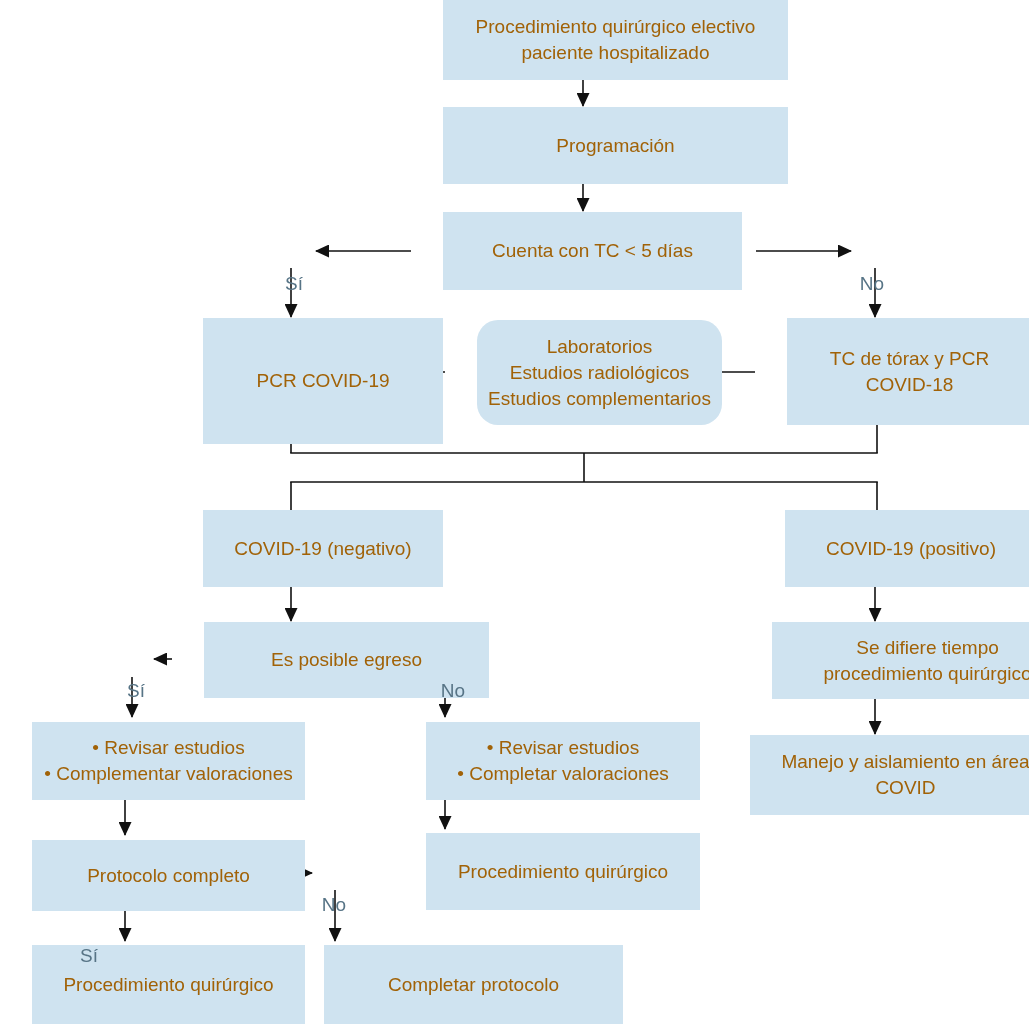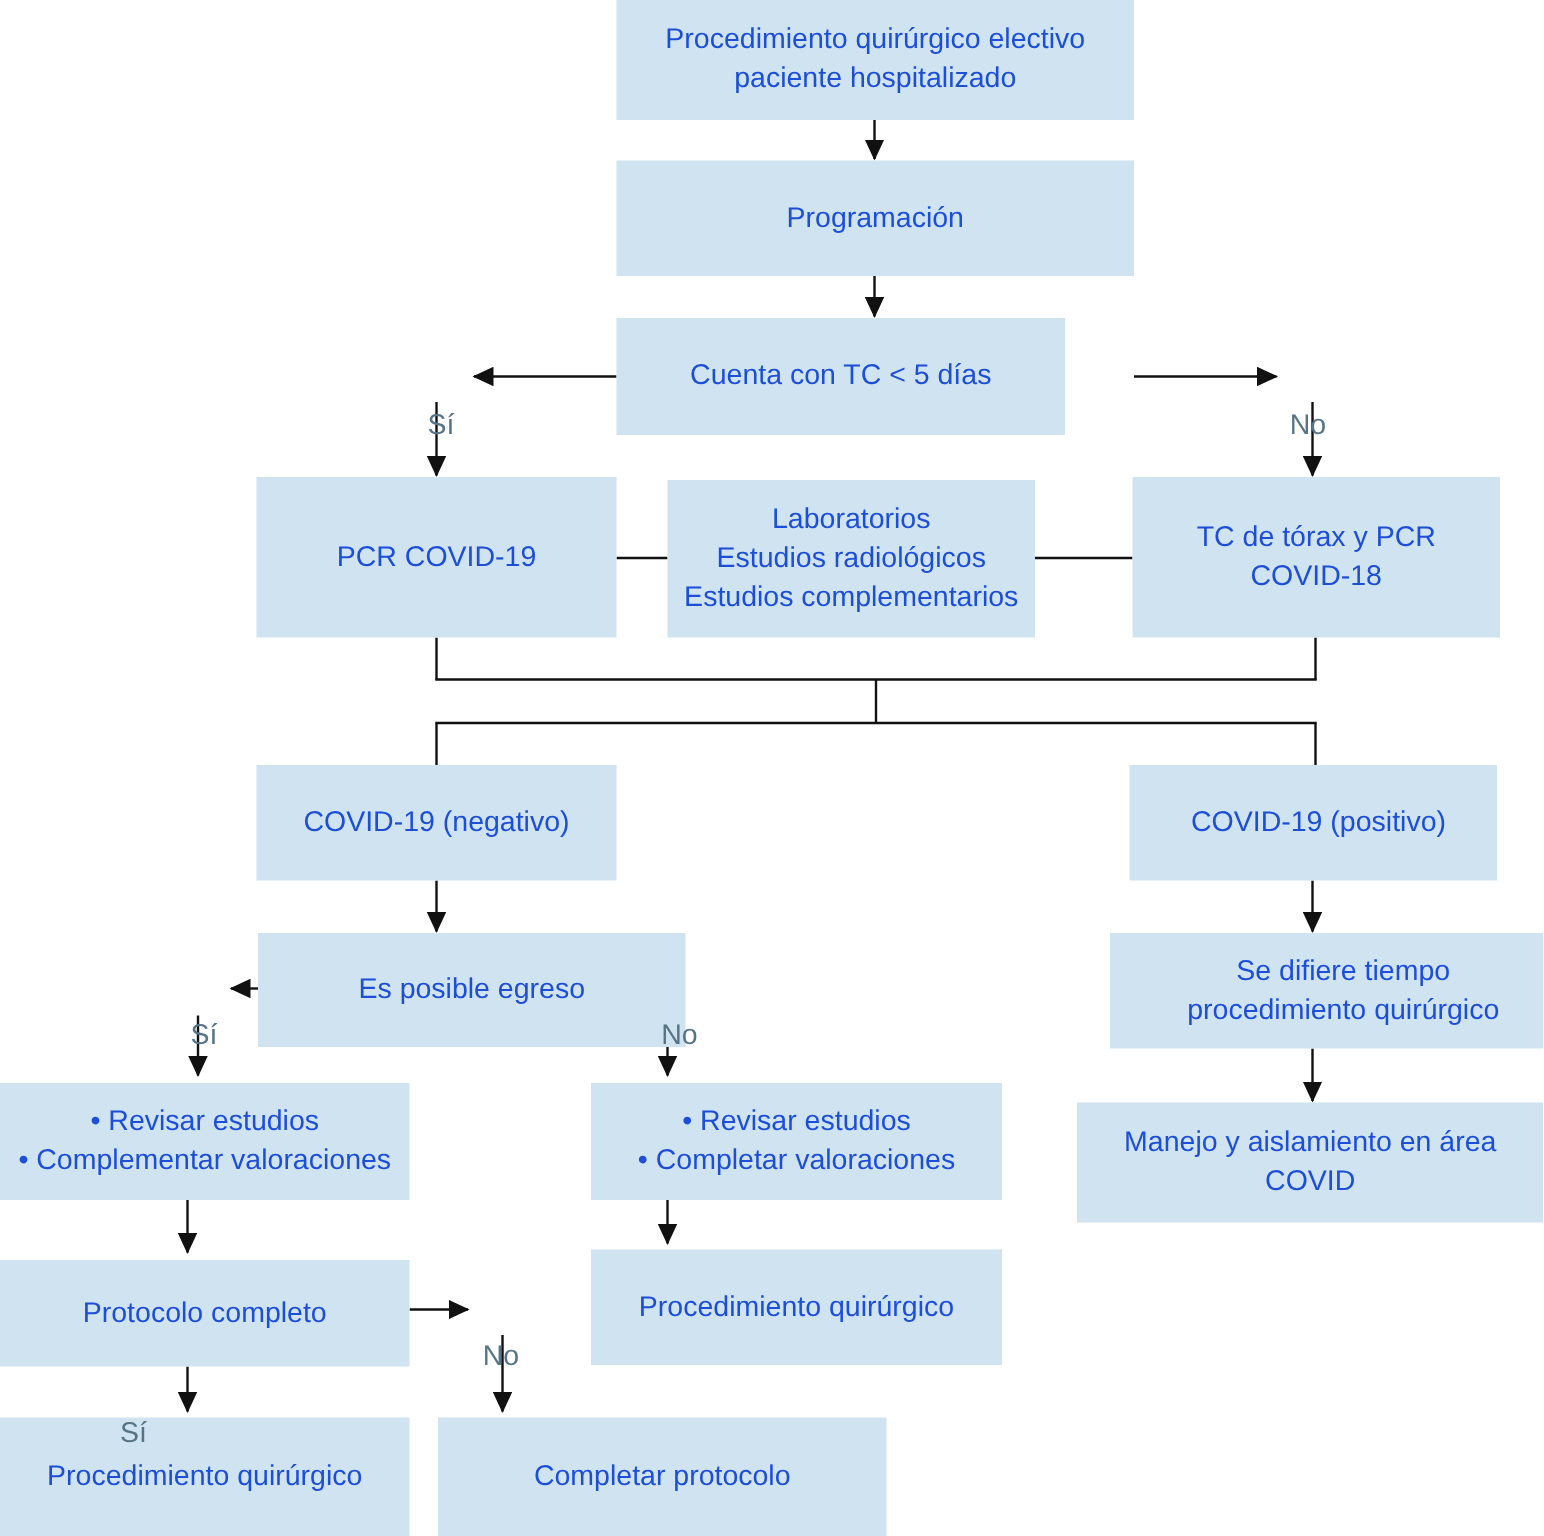--- a/index.html
+++ b/index.html
@@ -11,30 +11,31 @@
     position: relative;
     width: 1029px;
     height: 1024px;
     overflow: hidden;
     background: #ffffff;
     font-family: "Liberation Sans", sans-serif;
   }
   .node {
     position: absolute;
     background: #cfe3f0;
-    color: #1d4ed8;
+    color: #a16207;
     font-size: 19px;
     line-height: 26px;
     display: flex;
     align-items: center;
     justify-content: center;
     text-align: center;
     white-space: pre-line;
     box-sizing: border-box;
     padding: 2px 6px;
+    margin-left: 32px;
   }
   .edge-label {
     position: absolute;
     transform: translate(-50%, -50%);
     color: #577486;
     font-size: 19px;
     line-height: 20px;
     white-space: nowrap;
     margin-top: 32px;
   }
@@ -90,22 +91,22 @@
     <line x1="445" y1="800" x2="445" y2="829" marker-end="url(#ah)"></line>
     <line x1="273" y1="873" x2="312" y2="873" marker-end="url(#ah)"></line>
     <line x1="125" y1="911" x2="125" y2="941" marker-end="url(#ah)"></line>
     <line x1="335" y1="890" x2="335" y2="941" marker-end="url(#ah)"></line>
   </svg>
 
   <div class="node" style="left:411px; top:0px;   width:345px; height:80px;">Procedimiento quirúrgico electivo
 paciente hospitalizado</div>
   <div class="node" style="left:411px; top:107px; width:345px; height:77px;">Programación</div>
   <div class="node" style="left:411px; top:212px; width:299px; height:78px;">Cuenta con TC &lt; 5 días</div>
-  <div class="node" style="left:171px; top:318px; width:240px; height:107px;">PCR COVID-19</div>
-  <div class="node" style="left:445px; top:320px; width:245px; height:105px;">Laboratorios
+  <div class="node" style="left:171px; top:318px; width:240px; height:126px;">PCR COVID-19</div>
+  <div class="node" style="left:445px; top:320px; width:245px; height:105px;border-radius:21px;">Laboratorios
 Estudios radiológicos
 Estudios complementarios</div>
   <div class="node" style="left:755px; top:318px; width:245px; height:107px;">TC de tórax y PCR
 COVID-18</div>
   <div class="node" style="left:171px; top:510px; width:240px; height:77px;">COVID-19 (negativo)</div>
   <div class="node" style="left:753px; top:510px; width:245px; height:77px;padding-left:13px;">COVID-19 (positivo)</div>
   <div class="node" style="left:172px; top:622px; width:285px; height:76px;">Es posible egreso</div>
   <div class="node" style="left:0px;   top:722px; width:273px; height:78px;">• Revisar estudios
 • Complementar valoraciones</div>
   <div class="node" style="left:394px; top:722px; width:274px; height:78px;">• Revisar estudios

